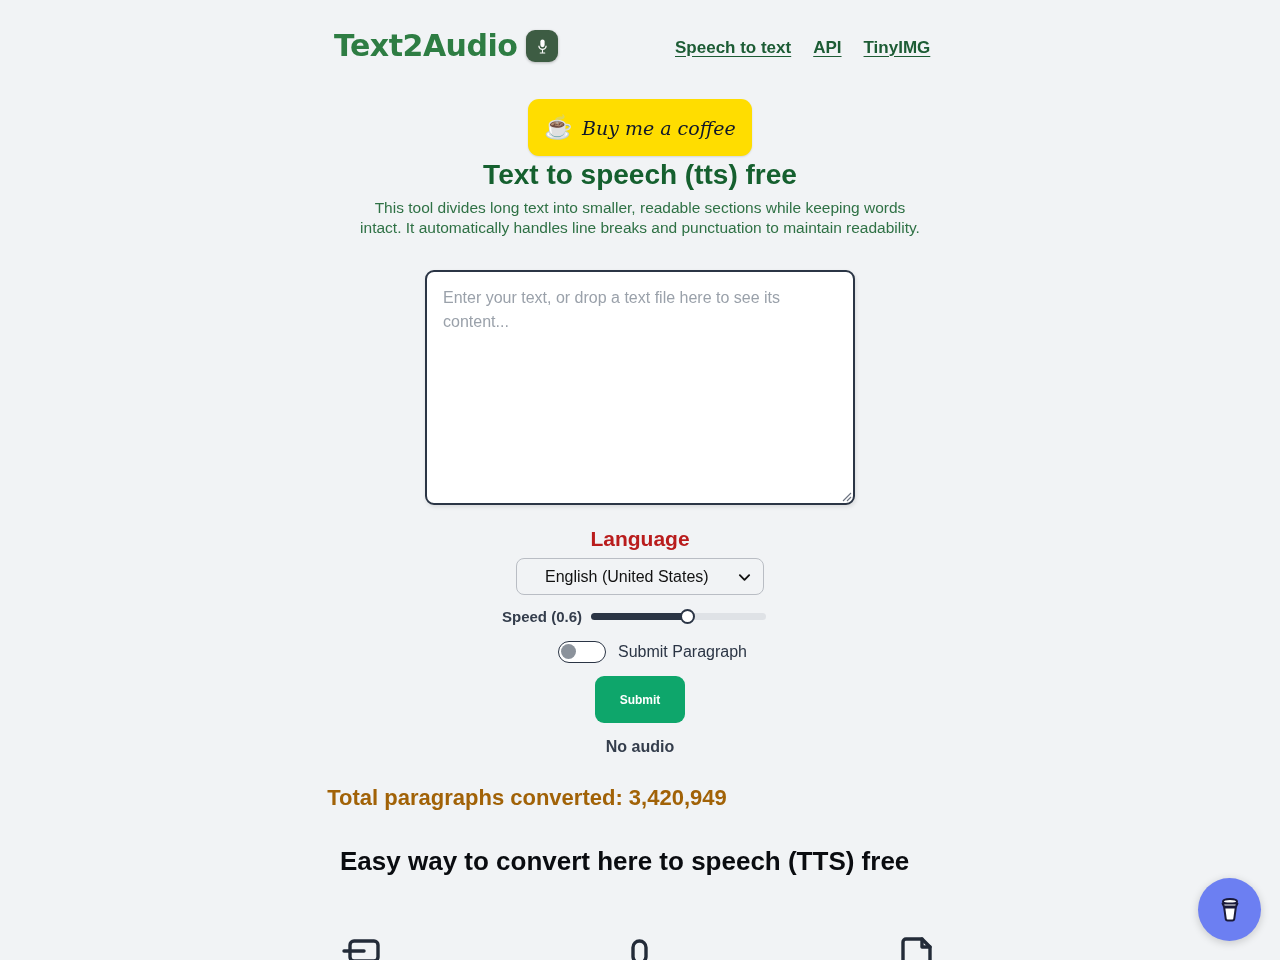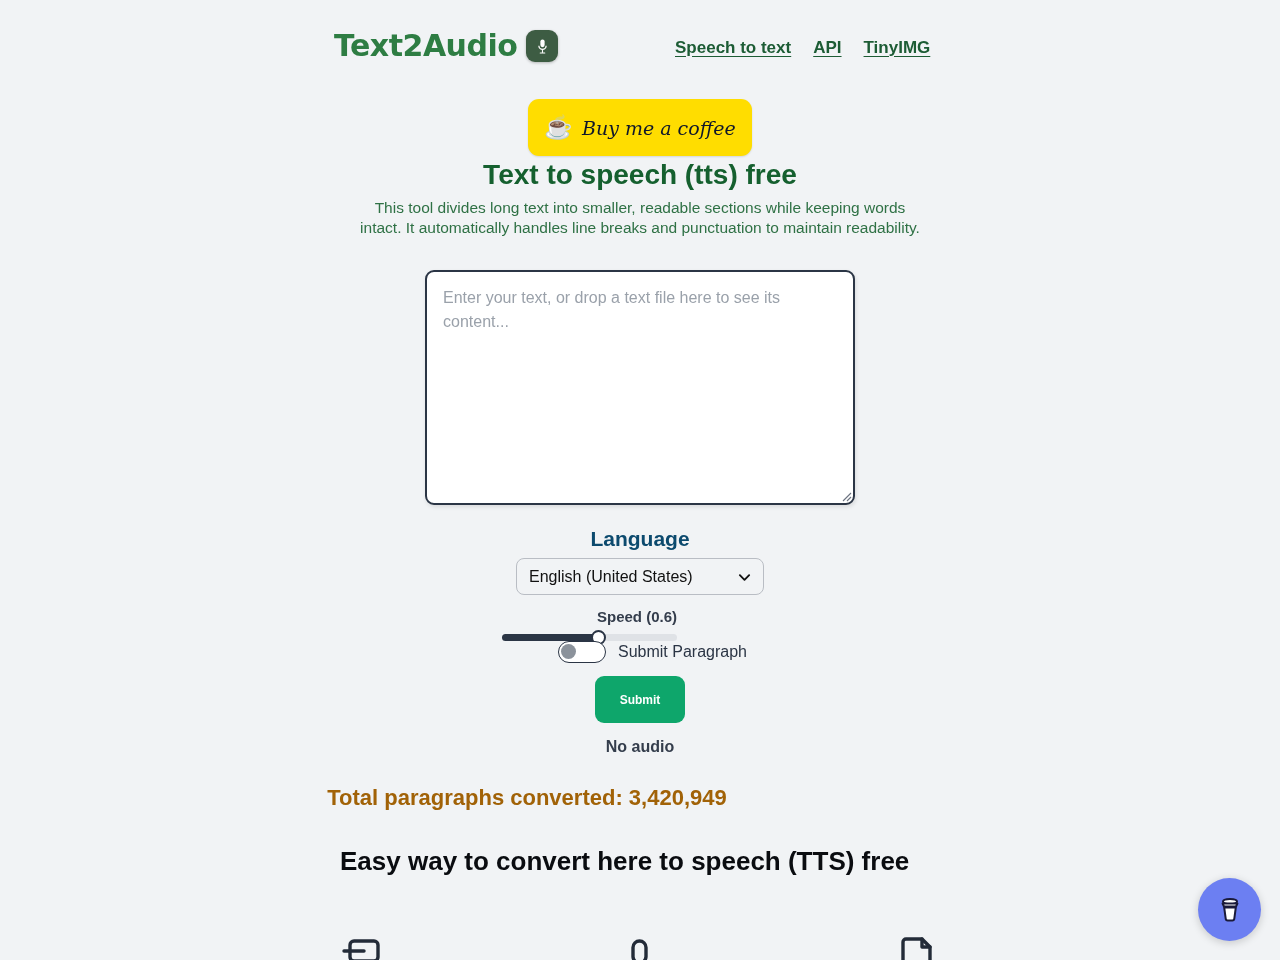--- a/index.html
+++ b/index.html
@@ -80,40 +80,40 @@
   }
   .textarea-box::placeholder { color: #9aa1aa; }
   .resize-grip {
     position: absolute; left: 838px; top: 488px;
     width: 14px; height: 14px; pointer-events: none;
   }
 
   
   .lang-label {
     position: absolute; left: 0; top: 527px; width: 1280px;
-    text-align: center; font-size: 21px; font-weight: bold; color: #0c4a6e;
+    text-align: center; font-size: 21px; font-weight: bold; color: #b91c1c;
   }
   .lang-select {
     position: absolute; left: 516px; top: 558px;
     width: 248px; height: 37px;
     border: 1px solid #b9bdc4; border-radius: 8px;
     background: #f1f3f5; color: #111;
     font-size: 16px; font-family: "Liberation Sans", sans-serif;
-    padding: 0 12px; cursor: pointer;
+    padding: 0 28px; cursor: pointer;
     appearance: none; -webkit-appearance: none;
   }
   .select-chevron {
     position: absolute; left: 738px; top: 570px;
     width: 13px; height: 13px; pointer-events: none;
   }
 
   
   .speed-row {
     position: absolute; left: 502px; top: 608px;
-    display: flex; align-items: flex-end; gap: 9px; flex-direction: column;
+    display: flex; align-items: center; gap: 9px;
   }
   .speed-label { font-size: 15px; font-weight: bold; color: #343d4c; white-space: nowrap; }
   .slider-track {
     position: relative; width: 175px; height: 7px;
     border-radius: 4px; background: #dfe2e6; cursor: pointer;
   }
   .slider-fill {
     position: absolute; left: 0; top: 0; height: 7px;
     width: 97px; border-radius: 4px; background: #2b3545;
   }

